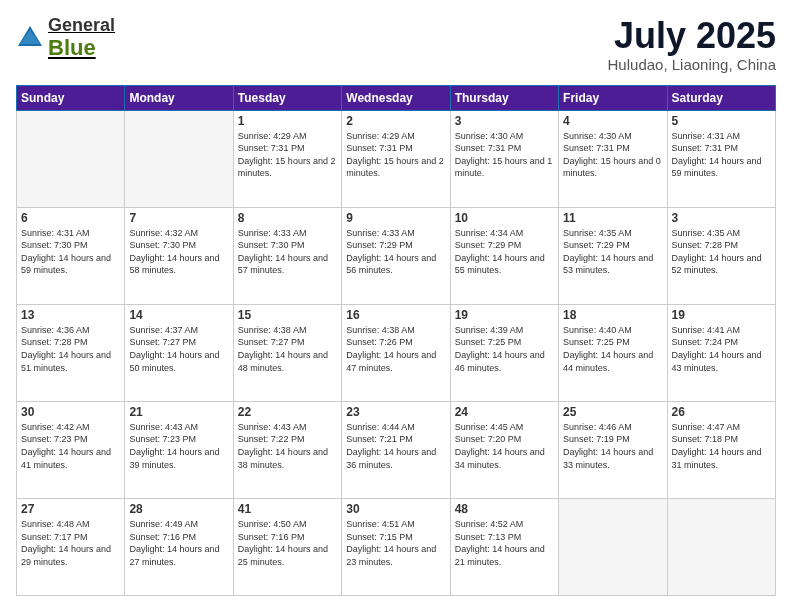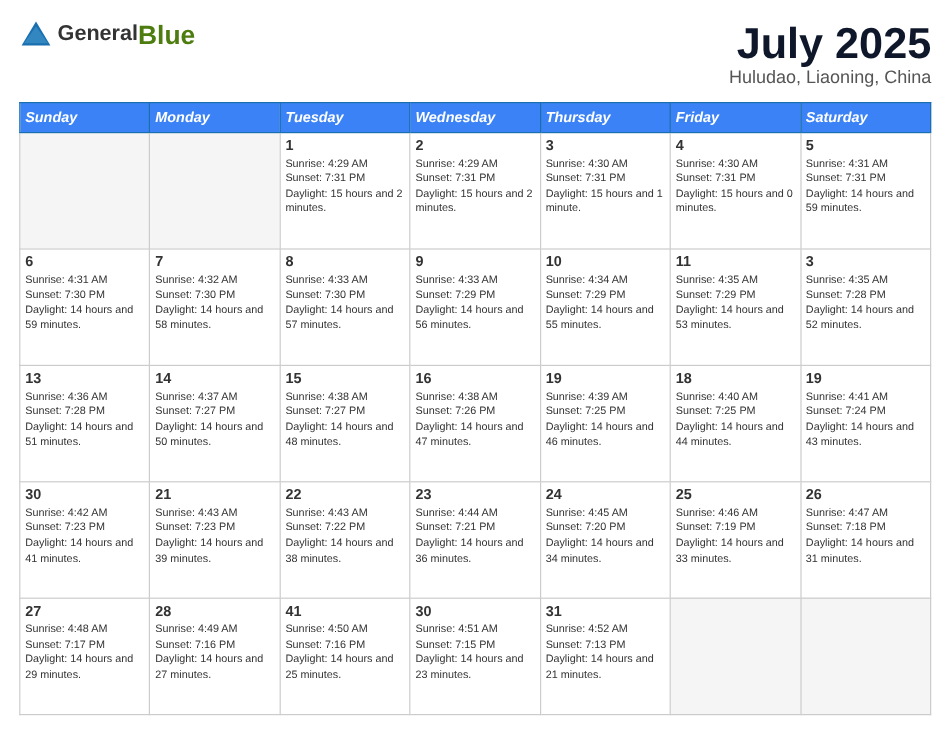--- a/index.html
+++ b/index.html
@@ -22,22 +22,23 @@
       justify-content: space-between;
       align-items: flex-start;
       margin-bottom: 12px;
     }
     .logo {
       display: flex;
       align-items: center;
     }
     .logo-text {
       display: flex;
-      flex-direction: row;
+      flex-direction: column;
       line-height: 1.1;
+      text-decoration: underline;
     }
     .logo-general {
       font-size: 18px;
       font-weight: bold;
       color: #333;
     }
     .logo-blue {
       font-size: 22px;
       font-weight: bold;
       color: #4d7c0f;
@@ -62,28 +63,27 @@
       margin-left: 28px;
     }
     .calendar {
       flex: 1;
       border: 1px solid #ccc;
       border-collapse: collapse;
       width: 100%;
       table-layout: fixed;
     }
     .calendar th {
-      background-color: #3b82f6;
+      background-color: #4c1d95;
       color: #fff;
       font-size: 12px;
       font-weight: bold;
       padding: 5px 4px;
       text-align: left;
       border: 1px solid #1a6faf;
-      font-style: italic;
     }
     .calendar td {
       border: 1px solid #ccc;
       vertical-align: top;
       padding: 3px 4px;
       font-size: 9.5px;
       color: #333;
       background: #fff;
       height: 88px;
     }
@@ -263,21 +263,21 @@
           </td>
           <td>
             <span class="day-number">41</span>
             <div class="cell-text">Sunrise: 4:50 AM<br>Sunset: 7:16 PM<br>Daylight: 14 hours and 25 minutes.</div>
           </td>
           <td>
             <span class="day-number">30</span>
             <div class="cell-text">Sunrise: 4:51 AM<br>Sunset: 7:15 PM<br>Daylight: 14 hours and 23 minutes.</div>
           </td>
           <td>
-            <span class="day-number">31</span>
+            <span class="day-number">48</span>
             <div class="cell-text">Sunrise: 4:52 AM<br>Sunset: 7:13 PM<br>Daylight: 14 hours and 21 minutes.</div>
           </td>
           <td class="empty"></td>
           <td class="empty"></td>
         </tr>
       </tbody>
   </table>
 </div>
 
 </body></html>

